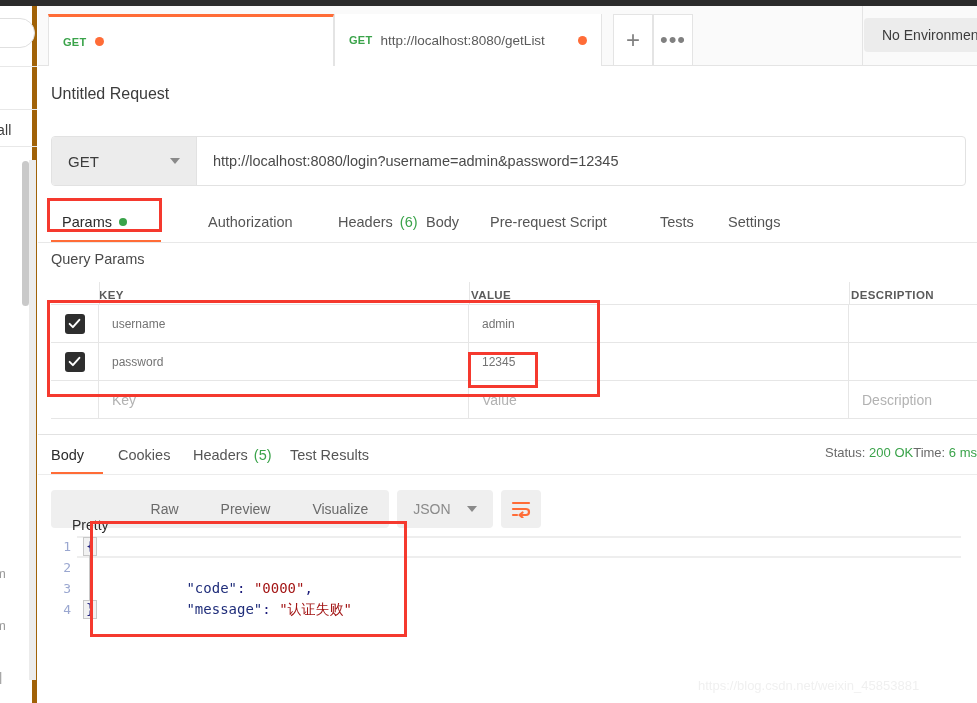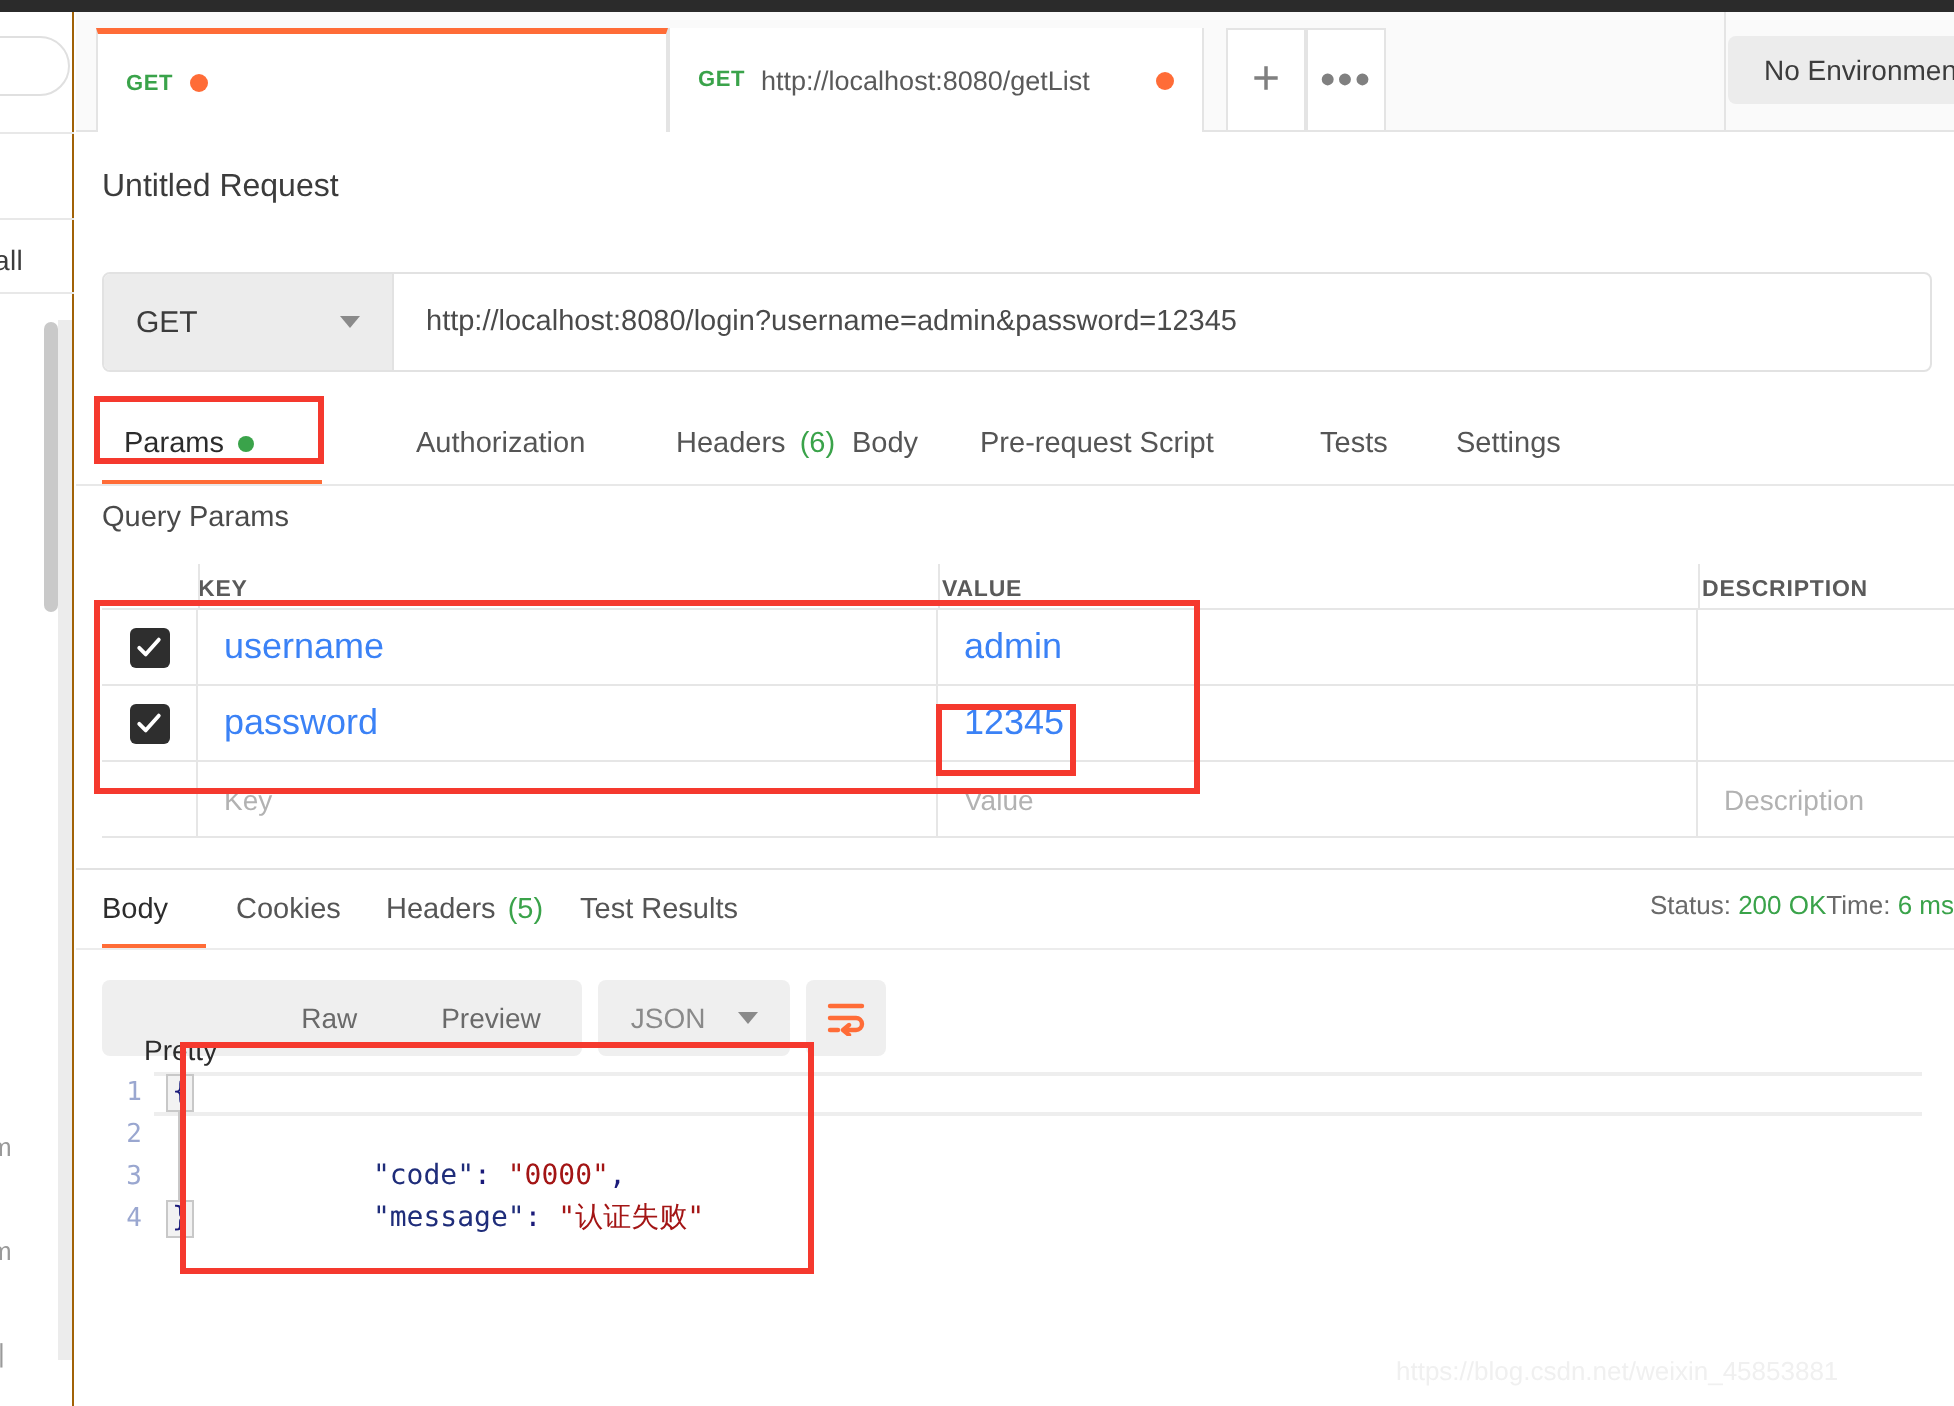--- a/index.html
+++ b/index.html
@@ -10,21 +10,21 @@
     font-family: "Liberation Sans", "DejaVu Sans", sans-serif;
     font-size: 13px;
     color: #2c2c2c;
   }
   #app { position: relative; width: 977px; height: 703px; overflow: hidden; background:#fff; }
 
   
   .top-strip { position:absolute; left:0; top:0; width:977px; height:6px; background:#2b2b2b; }
 
   
-  .sidebar { position:absolute; left:0; top:6px; width:37px; height:697px; background:#fff; border-right:1px solid #a16207; }
+  .sidebar { position:absolute; left:0; top:6px; width:37px; height:697px; background:#fff; border-right:5px solid #a16207; }
   .sb-searchbox { position:absolute; left:-40px; top:12px; width:75px; height:30px; border:1px solid #e0e0e0; border-radius:16px; background:#fff; }
   .sb-divider { position:absolute; left:0; top:60px; width:37px; height:1px; background:#e8e8e8; }
   .sb-divider2 { position:absolute; left:0; top:103px; width:37px; height:1px; background:#e8e8e8; }
   .sb-all { position:absolute; left:-3px; top:116px; width:40px; font-size:14px; color:#3c3c3c; letter-spacing:.2px; }
   .sb-divider3 { position:absolute; left:0; top:140px; width:37px; height:1px; background:#e8e8e8; }
   .sb-scroll { position:absolute; left:22px; top:155px; width:7px; height:145px; background:#c9c9c9; border-radius:4px; }
   .sb-frag { position:absolute; color:#9a9a9a; font-size:13px; }
   .sb-frag.f1 { left:-5px; top:560px; }
   .sb-frag.f2 { left:-5px; top:612px; }
   .sb-frag.f3 { left:-1px; top:663px; }
@@ -91,21 +91,21 @@
   
   .ptable { position:absolute; left:13px; top:276px; width:926px; border-top:1px solid #e6e6e6; }
   .prow { display:flex; height:38px; border-bottom:1px solid #e6e6e6; }
   .pcell { display:flex; align-items:center; border-right:1px solid #e6e6e6; }
   .c-check { width:48px; justify-content:center; }
   .c-key { width:370px; padding-left:13px; }
   .c-val { width:380px; padding-left:13px; }
   .c-desc { flex:1; padding-left:13px; border-right:none; }
   .chk { width:20px; height:20px; border-radius:3px; background:#2e2e2e; display:flex; align-items:center; justify-content:center; cursor:pointer; }
   .chk svg { width:13px; height:13px; }
-  .ptxt { font-size:18px; color:#3b82f6; }
+  .ptxt { font-size:12px; color:#737373; }
   .pplace { font-size:14px; color:#b2b2b2; }
   .col-headers { position:absolute; left:13px; top:276px; width:926px; height:22px; }
   .colh { position:absolute; top:7px; font-size:11.5px; font-weight:bold; color:#5a5a5a; letter-spacing:.4px; }
   .colh.k { left:48px; }
   .colh.v { left:420px; }
   .colh.d { left:800px; }
   .vline { position:absolute; top:0; width:1px; background:#e6e6e6; }
 
   
   .resp-top-border { position:absolute; left:0; top:428px; width:939px; height:1px; background:#e2e2e2; }
@@ -313,20 +313,21 @@
       </div>
       <div class="resptabs-underline"></div>
       <div class="resptabs-border"></div>
     </div>
 
     <div class="bodybar">
       <div class="bb-group">
         <div class="bb-item active">Pretty</div>
         <div class="bb-item">Raw</div>
         <div class="bb-item">Preview</div>
+        <div class="bb-item">Visualize</div>
       </div>
       <div class="bb-sel">
         <span>JSON</span>
         <span class="caret"></span>
       </div>
       <div class="bb-icon">
         <svg width="20" height="18" viewBox="0 0 20 18">
           <line x1="2" y1="3" x2="18" y2="3" stroke="#ff6c37" stroke-width="2.2" stroke-linecap="round"></line>
           <path d="M2 9 H15 a3 3 0 0 1 0 6 H9" stroke="#ff6c37" stroke-width="2.2" fill="none" stroke-linecap="round"></path>
           <polyline points="11.5,12.5 8.5,15 11.5,17.5" stroke="#ff6c37" stroke-width="2.2" fill="none" stroke-linecap="round" stroke-linejoin="round"></polyline>

